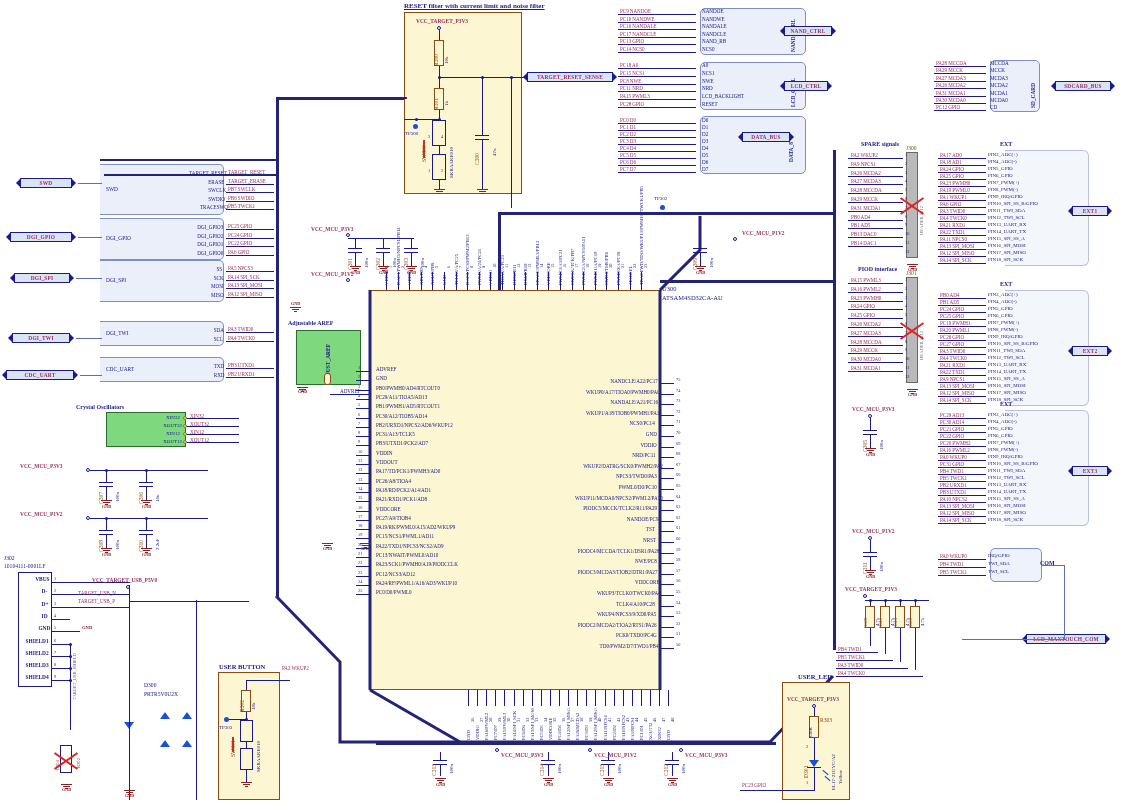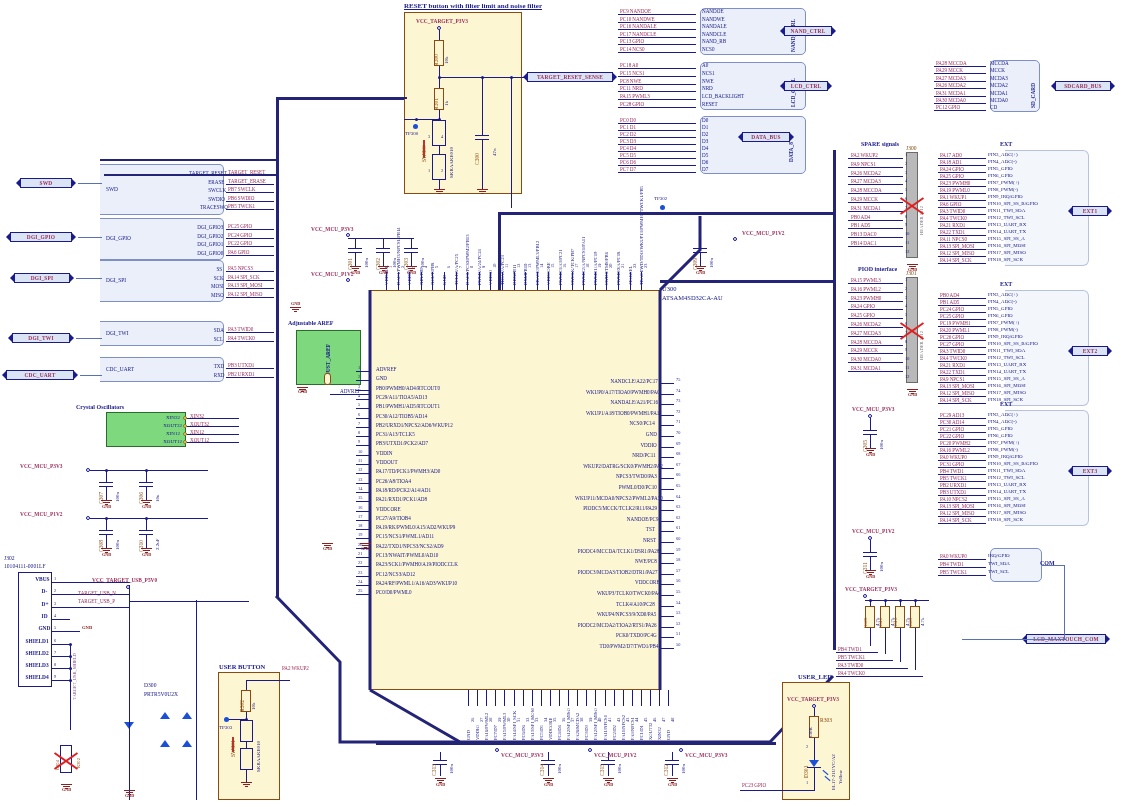--- a/index.html
+++ b/index.html
@@ -193,21 +193,21 @@
   .led-ray { position:absolute; width:7px; height:1px; background:#1a4fd8; transform:rotate(40deg); }
 
   .swblade { position:absolute; width:2px; background:#c23030; }
 </style>
 </head>
 <body>
 
 <div id="sheet">
 
   <div class="panel" style="left:404px;top:12px;width:118px;height:182px;"></div>
-  <div class="blocktitle ul" style="left:404px;top:2px;">RESET button with filter limit and noise filter</div>
+  <div class="blocktitle ul" style="left:404px;top:2px;">RESET filter with current limit and noise filter</div>
   <div class="vcclbl" style="left:416px;top:18px;">VCC_TARGET_P3V3</div>
   <div class="circ-term" style="left:437px;top:26px;"></div>
   <div class="wire v" style="left:439px;top:30px;height:10px;"></div>
   <div class="res" style="left:434px;top:40px;width:10px;height:26px;"></div>
   <div class="refdes vert" style="left:433px;top:66px;">R300</div>
   <div class="smalltxt vert" style="left:444px;top:64px;">10k</div>
   <div class="wire v" style="left:439px;top:66px;height:12px;"></div>
   <div class="junc" style="left:438px;top:76px;"></div>
   <div class="wire h" style="left:439px;top:77px;width:92px;"></div>
   <div class="junc" style="left:481px;top:76px;"></div>

